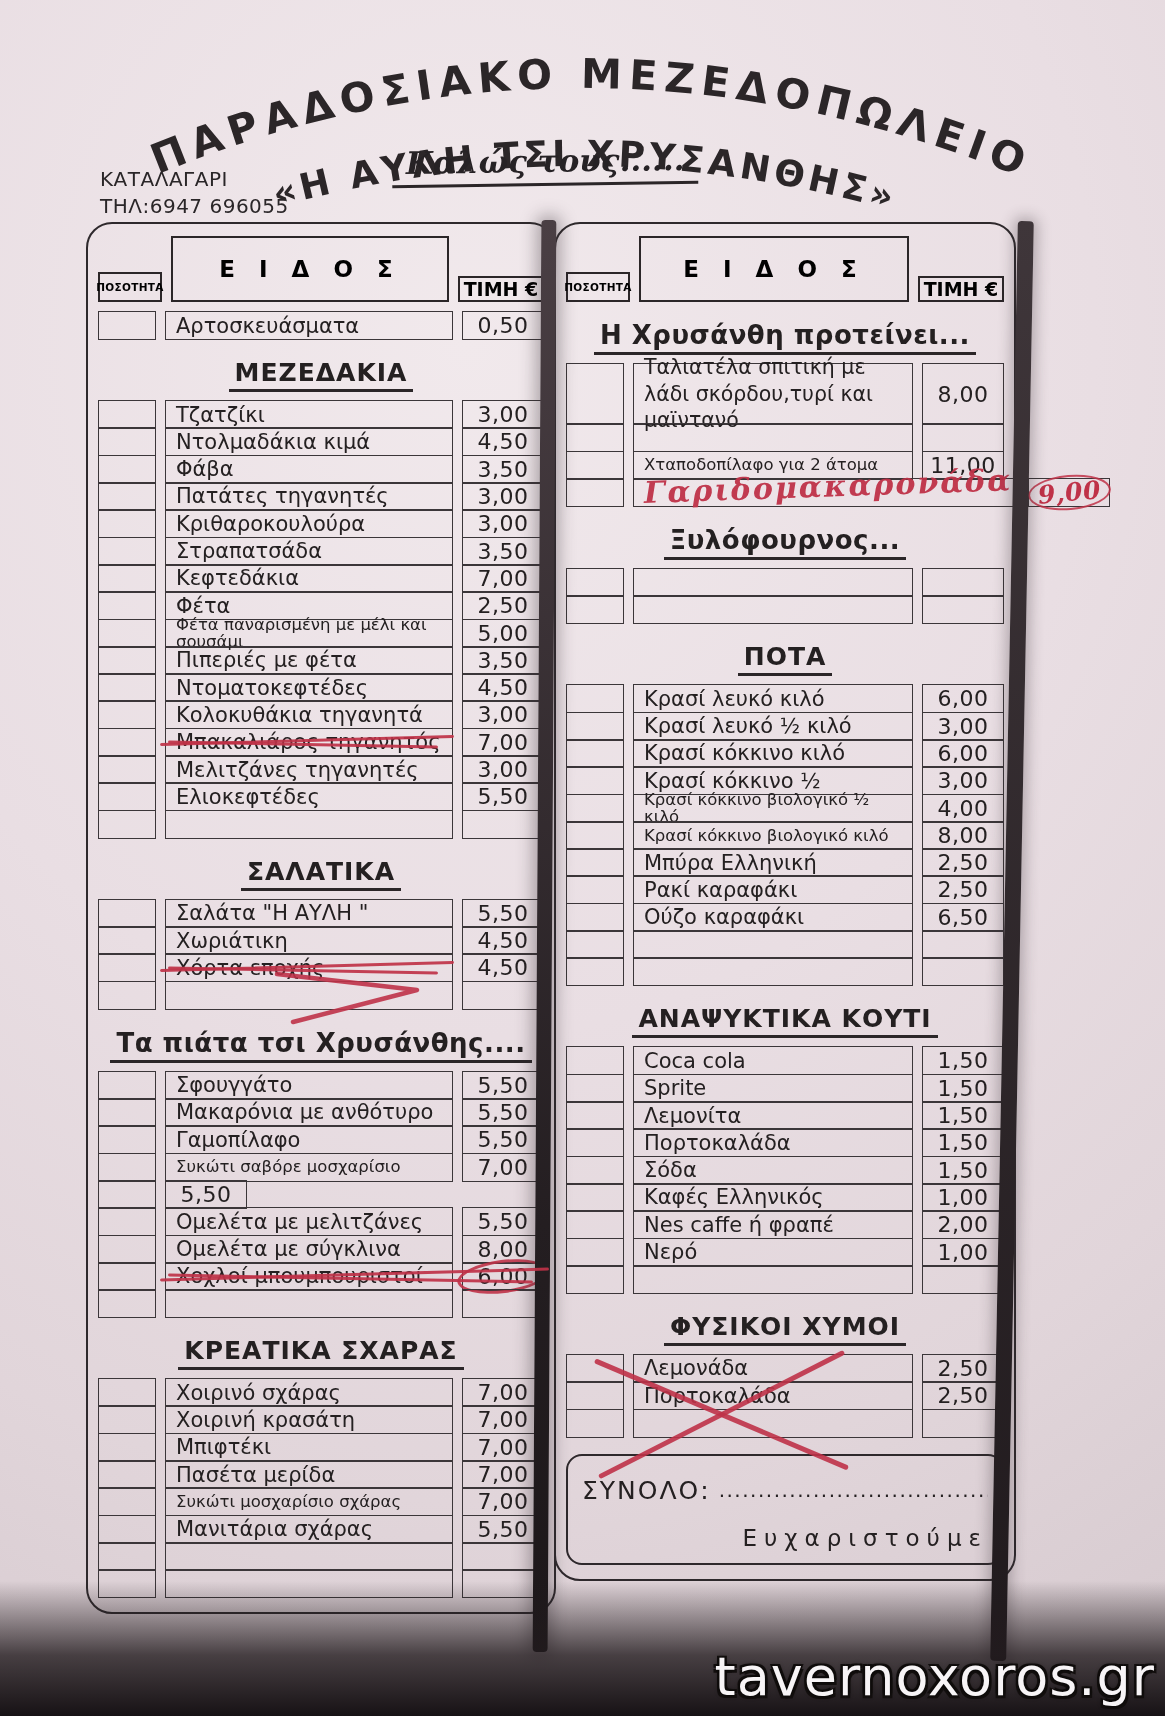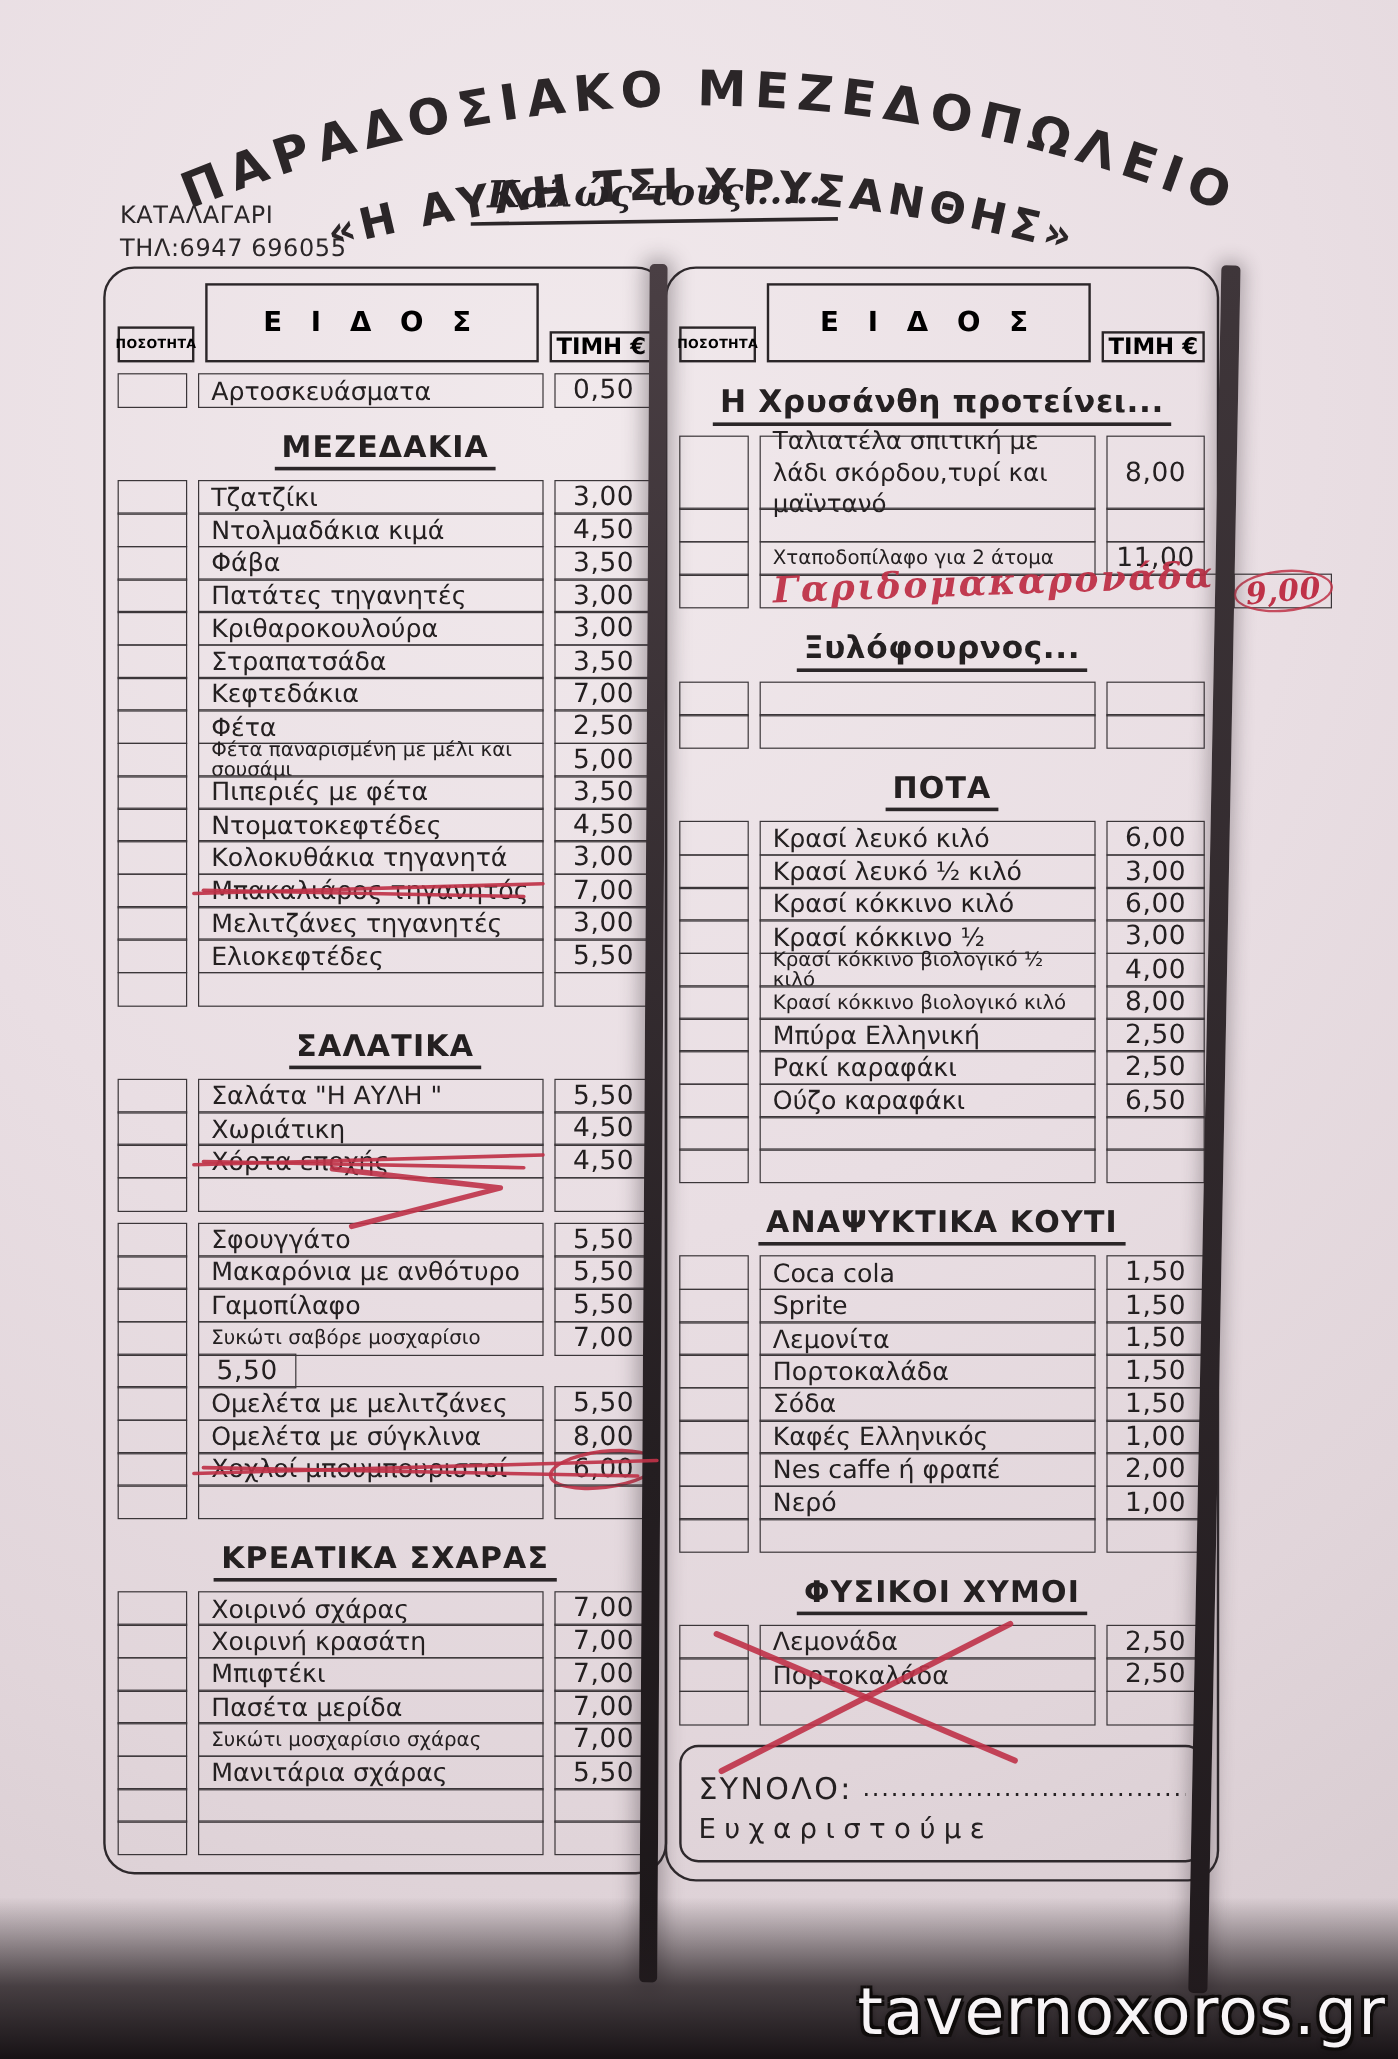--- a/index.html
+++ b/index.html
@@ -72,21 +72,21 @@
   .hand-text{font-family:"DejaVu Serif",serif; font-style:italic; font-weight:bold; color:var(--red);
     font-size:30px; transform:rotate(-2deg); transform-origin:left center; white-space:nowrap; letter-spacing:2px; opacity:.95;}
   .handwritten .pr{font-family:"DejaVu Serif",serif; font-style:italic; font-weight:bold; color:var(--red);
     font-size:25px; border:2.4px solid rgba(191,50,72,.85); border-radius:50%; padding:1px 8px; transform:rotate(-5deg);}
 
   
   .total-box{margin-top:16px; border:2.4px solid #2e292c; border-radius:16px; padding:20px 14px 12px;}
   .total-row{display:flex; align-items:flex-end; font-size:25px; color:#242021;}
   .total-label{letter-spacing:2px; margin-right:8px; white-space:nowrap;}
   .total-dots{flex:1; overflow:hidden; white-space:nowrap; font-size:20px; letter-spacing:1.5px; padding-bottom:3px;}
-  .thanks{text-align:left; font-size:23px; letter-spacing:7px; margin-top:7px; color:#242021;}
+  .thanks{text-align:right; font-size:23px; letter-spacing:7px; margin-top:20px; color:#242021;}
 
   
   .spine{position:absolute; left:537px; top:220px; width:15px; height:1432px;
     background:linear-gradient(180deg,#4a3f44,#241e21 70%,#1c1719);
     transform:rotate(.35deg); box-shadow:0 0 16px 5px rgba(50,40,45,.35); border-radius:4px;}
   .edge{position:absolute; left:1004px; top:221px; width:16px; height:1440px;
     background:linear-gradient(180deg,#3f363a,#201a1d);
     transform:rotate(1.1deg); box-shadow:0 0 14px 4px rgba(50,40,45,.3); border-radius:4px;}
   .bottom-shade{position:absolute; left:0; right:0; bottom:0; height:135px;
     background:linear-gradient(180deg, rgba(34,27,30,0), rgba(34,27,30,.8) 55%, #171215 100%);}
@@ -321,20 +321,21 @@
             </div>
           </div>
           <div class="m-row empty">
             <div class="cell qty"></div>
             <div class="cell name"></div>
             <div class="cell price"></div>
           </div>
         </div>
       </div>
       <div class="sec">
+        <div class="sec-heading script"><span>Τα πιάτα τσι Χρυσάνθης....</span></div>
         <div class="section-rows">
           <div class="m-row">
             <div class="cell qty"></div>
             <div class="cell name">
               <span class="nm">Σφουγγάτο</span>
             </div>
             <div class="cell price">
               <span class="pr">5,50</span>
             </div>
           </div>

